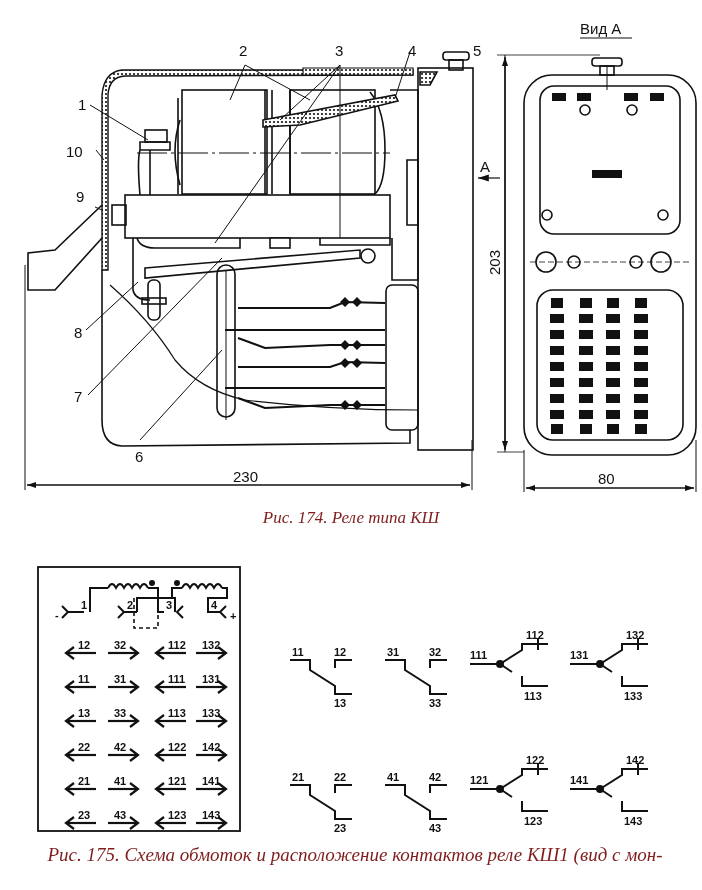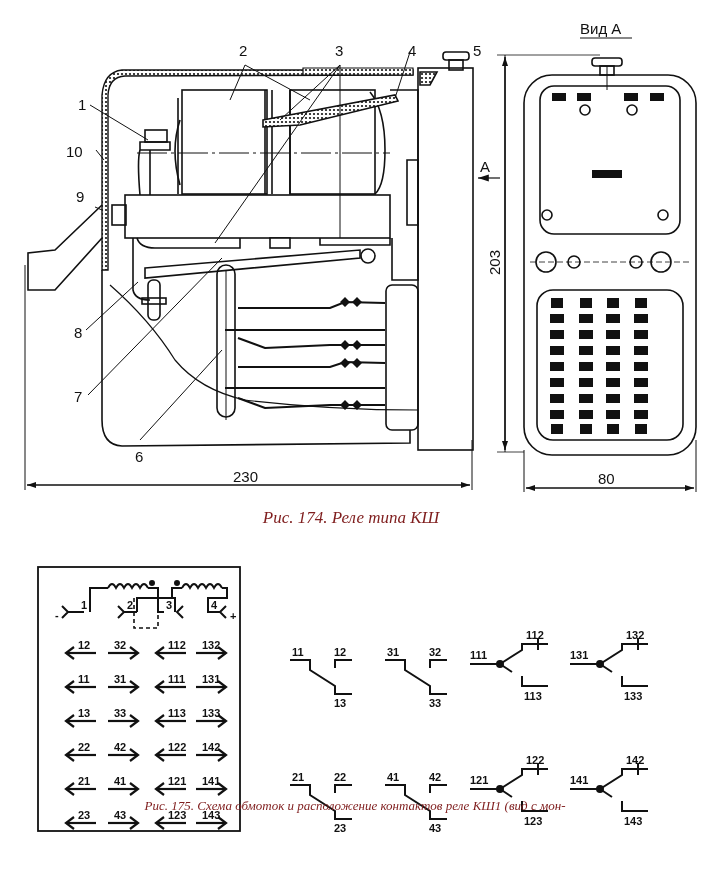--- a/index.html
+++ b/index.html
@@ -3,21 +3,21 @@
 <meta charset="utf-8">
 <style>
   html, body { margin:0; padding:0; background:#ffffff; }
   body { width:702px; height:890px; position:relative; overflow:hidden; font-family:"Liberation Sans", sans-serif; color:#111; }
   svg { position:absolute; left:0; top:0; }
   .lbl { font-family:"Liberation Sans", sans-serif; font-size:15px; fill:#111; }
   .sm { font-family:"Liberation Sans", sans-serif; font-size:11px; font-weight:bold; fill:#111; }
   .dim { font-family:"Liberation Sans", sans-serif; font-size:15px; fill:#111; }
   .caption { position:absolute; font-family:"Liberation Serif", serif; font-style:italic; font-size:17px; color:#7f1d1d; text-align:center; }
   #cap174 { left:0; width:702px; top:508px; }
-  #cap175 { left:20px; width:670px; top:797px; line-height:18px; font-size:13px; }
+  #cap175 { left:20px; width:670px; top:846px; line-height:18px; font-size:19px; }
 </style>
 </head>
 <body>
 
 <svg width="702" height="890" viewBox="0 0 702 890">
   <defs>
     <pattern id="hatch" width="4" height="4" patternUnits="userSpaceOnUse">
       <rect width="4" height="4" fill="#fff"></rect>
       <circle cx="2" cy="2" r="1.1" fill="#111"></circle>
     </pattern>

